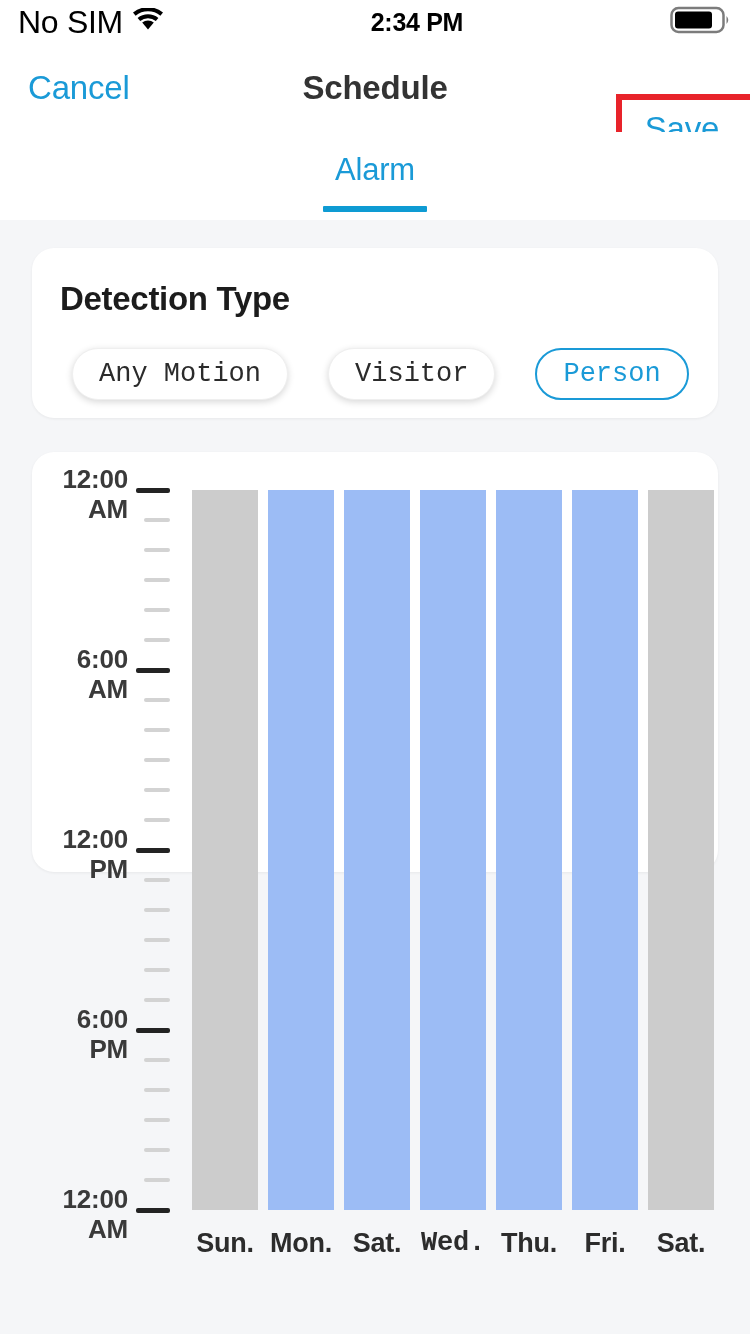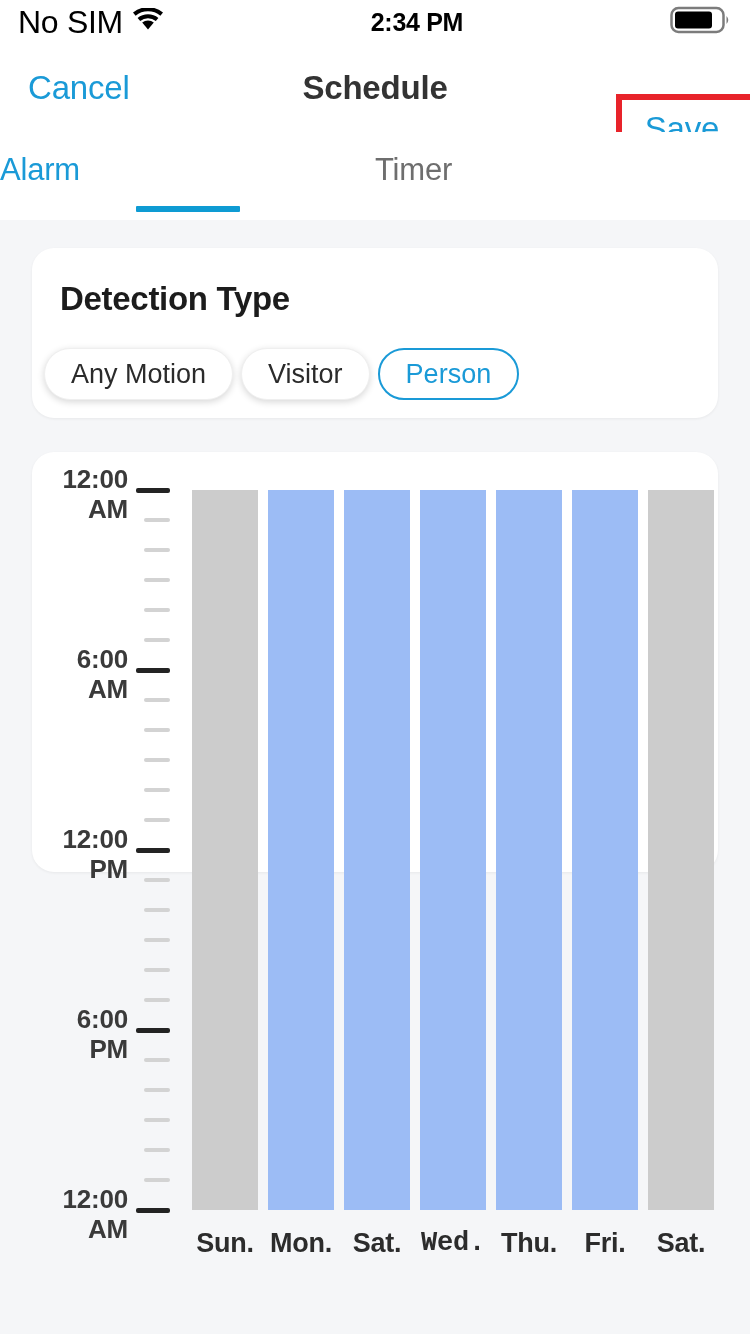--- a/index.html
+++ b/index.html
@@ -81,21 +81,21 @@
 
   
   #tab-bar {
     position: absolute; top: 132px; left: 0;
     width: 750px; height: 88px;
     background: #ffffff;
     display: flex;
   }
   .tab {
     flex: 1 1 0; position: relative;
-    display: flex; align-items: flex-start; justify-content: flex-start;
+    display: flex; align-items: flex-start; justify-content: center;
     padding-top: 20px;
     background: none; border: none; cursor: pointer;
     font-family: inherit;
   }
   .tab-label { font-size: 31px; letter-spacing: -0.2px; }
   .tab.active .tab-label { color: #1a9ad7; }
   .tab.inactive .tab-label { color: #6e6e6e; }
   .tab-indicator {
     position: absolute; bottom: 8px; left: 50%;
     transform: translateX(-50%);
@@ -122,22 +122,22 @@
   #detection-card {
     left: 32px; top: 28px;
     width: 686px; height: 170px;
   }
   #detection-title {
     position: absolute; left: 28px; top: 32px;
     font-size: 33px; font-weight: 700; color: #1c1c1c;
     letter-spacing: -0.3px;
   }
   #chip-row {
-    position: absolute; left: 12px; top: 100px;
-    display: flex; gap: 8px;
+    position: absolute; left: 40px; top: 100px;
+    display: flex; gap: 40px; font-family: Liberation Mono, monospace;
   }
   .chip {
     height: 52px;
     border-radius: 26px;
     display: flex; align-items: center; justify-content: center;
     padding: 0 26px;
     font-size: 27px;
     font-family: inherit;
     cursor: pointer;
     white-space: nowrap;
@@ -249,23 +249,20 @@
     <div id="nav-title">Schedule</div>
     <div id="save-button-wrap">
       <button id="save-button">Save</button>
     </div>
   </div>
 
   <div id="tab-bar">
     <button class="tab active">
       <span class="tab-label">Alarm</span>
       <span class="tab-indicator"></span>
-    </button>
-    <button class="tab inactive">
-      <span class="tab-label">Timer</span>
     </button>
   </div>
 
   <div id="content">
 
     <div id="detection-card" class="card">
       <div id="detection-title">Detection Type</div>
       <div id="chip-row">
         <button class="chip unselected">Any Motion</button>
         <button class="chip unselected">Visitor</button>

